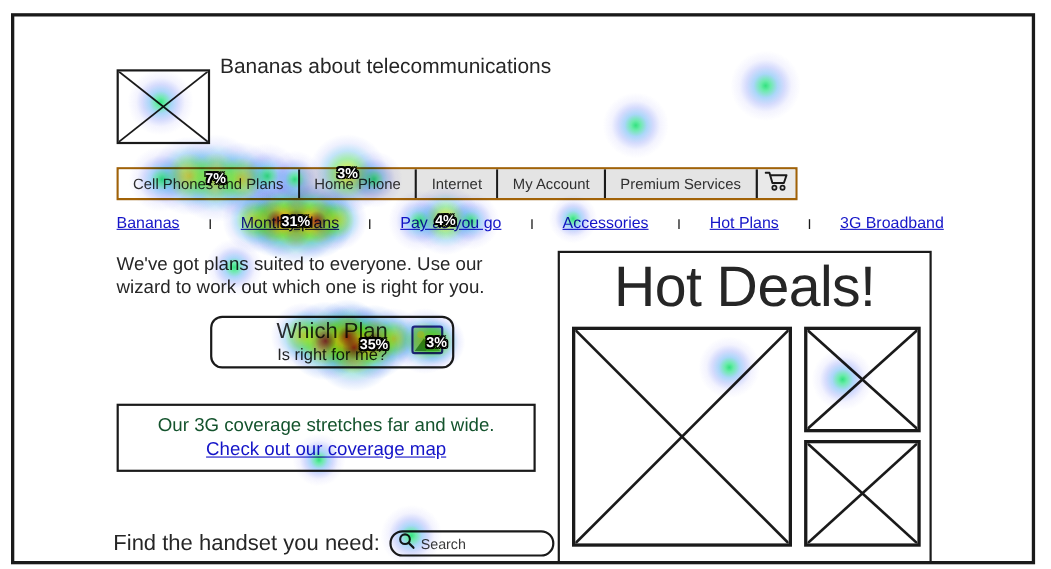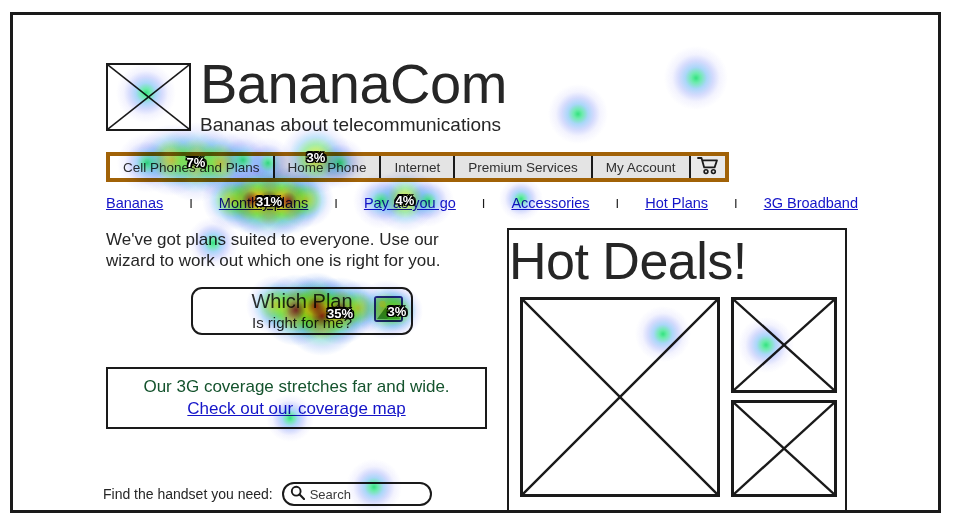--- a/index.html
+++ b/index.html
@@ -68,21 +68,21 @@
   }
 
   
   #primary-nav {
     position: absolute;
     left: 93px;
     top: 137px;
     height: 30px;
     display: flex;
     align-items: stretch;
-    border: 4px solid #a16207;
+    border: 2px solid #a16207;
     box-sizing: border-box;
     background: #e4e4e4;
   }
   .nav-tab {
     display: flex;
     align-items: center;
     justify-content: center;
     padding: 0 13px;
     font-size: 13.5px;
     color: #303030;
@@ -210,21 +210,21 @@
   }
 
   #find-handset-row {
     position: absolute;
     left: 90px;
     top: 467px;
     display: flex;
     align-items: center;
   }
   #find-handset-label {
-    font-size: 14px;
+    font-size: 20px;
     color: #262626;
     white-space: nowrap;
   }
   #search-box {
     margin-left: 9px;
     width: 150px;
     height: 24px;
     border: 2px solid #1a1a1a;
     border-radius: 12px;
     box-sizing: border-box;
@@ -250,20 +250,21 @@
     height: 288px;
     border: 2px solid #1a1a1a;
     box-sizing: border-box;
     background: #ffffff;
   }
   #hot-deals-title {
     position: absolute;
     left: 0;
     right: 0;
     top: 2px;
+    text-align: center;
     font-size: 52px;
     line-height: 58px;
     color: #262626;
     letter-spacing: -0.5px;
   }
   .deal-ph {
     position: absolute;
     border: 3px solid #1a1a1a;
     box-sizing: border-box;
     background: #fff;
@@ -340,40 +341,39 @@
 <div id="page-frame">
 
   <div id="site-header">
     <div id="logo-placeholder">
       <svg width="81" height="64" viewBox="0 0 81 64">
         <line x1="0" y1="0" x2="81" y2="64" stroke="#1a1a1a" stroke-width="1.6"></line>
         <line x1="81" y1="0" x2="0" y2="64" stroke="#1a1a1a" stroke-width="1.6"></line>
       </svg>
     </div>
     <div id="brand-block">
-      <div id="brand-title">BananaCom</div>
       <div id="brand-tagline">Bananas about telecommunications</div>
     </div>
   </div>
 
   <div id="primary-nav">
     <div class="nav-tab active">
       <span>Cell Phones and Plans</span>
     </div>
     <div class="nav-tab">
       <span>Home Phone</span>
     </div>
     <div class="nav-tab">
       <span>Internet</span>
     </div>
     <div class="nav-tab">
+      <span>My Account</span>
+    </div>
+    <div class="nav-tab">
       <span>Premium Services</span>
-    </div>
-    <div class="nav-tab">
-      <span>My Account</span>
     </div>
     <div class="nav-cart">
       <span>
         <svg width="22" height="19" viewBox="0 0 22 19">
           <path d="M1 2 H4.5 L7.2 11.4 H17.6 L20 4.3 H5.6" fill="none" stroke="#1a1a1a" stroke-width="1.8" stroke-linejoin="round" stroke-linecap="round"></path>
           <circle cx="9" cy="15.6" r="1.9" fill="none" stroke="#1a1a1a" stroke-width="1.6"></circle>
           <circle cx="16.4" cy="15.6" r="1.9" fill="none" stroke="#1a1a1a" stroke-width="1.6"></circle>
         </svg>
       </span>
     </div>

